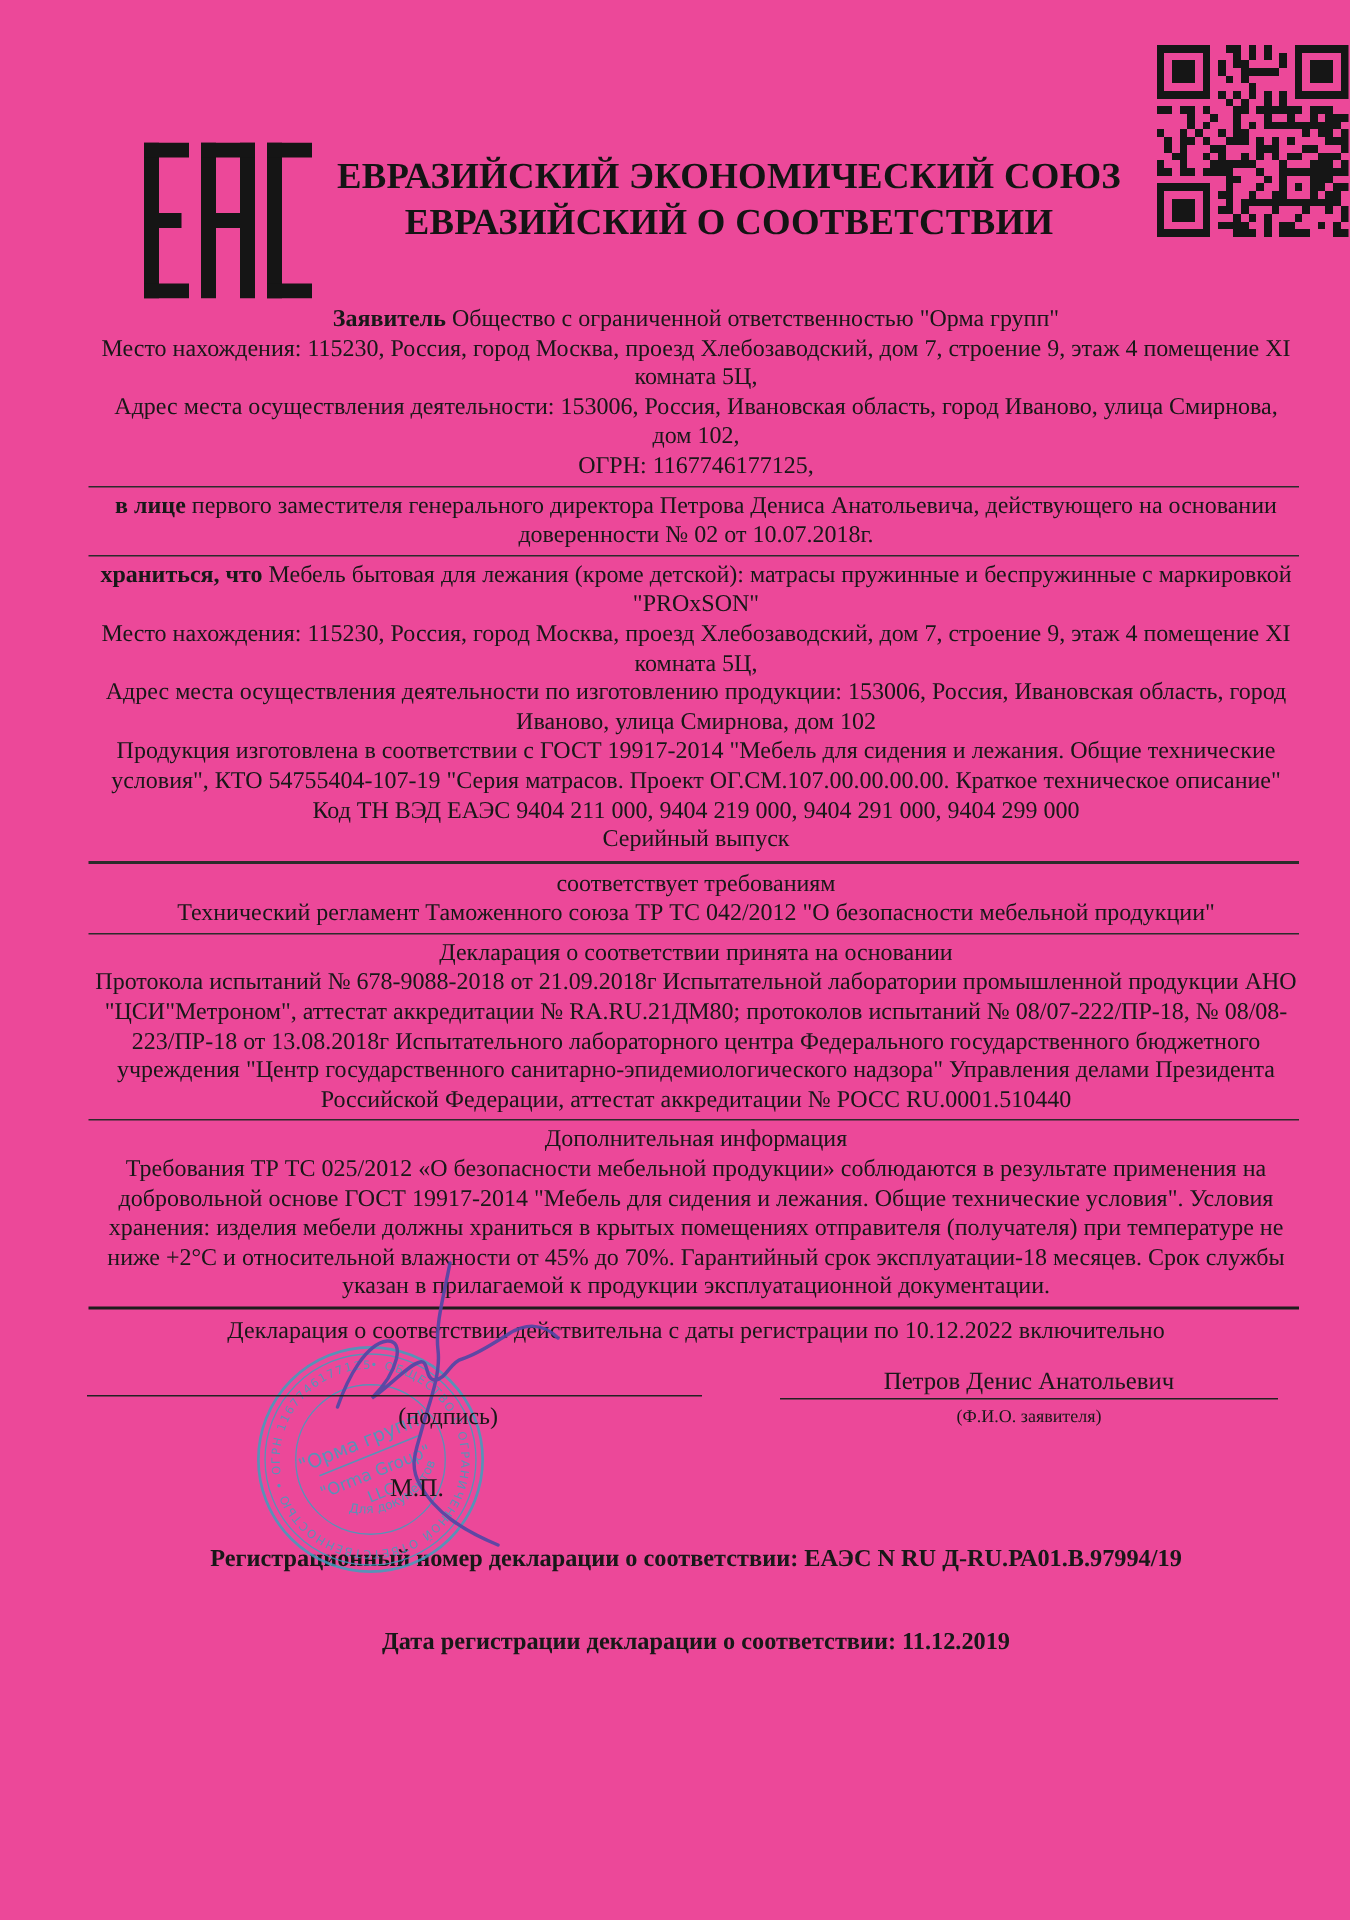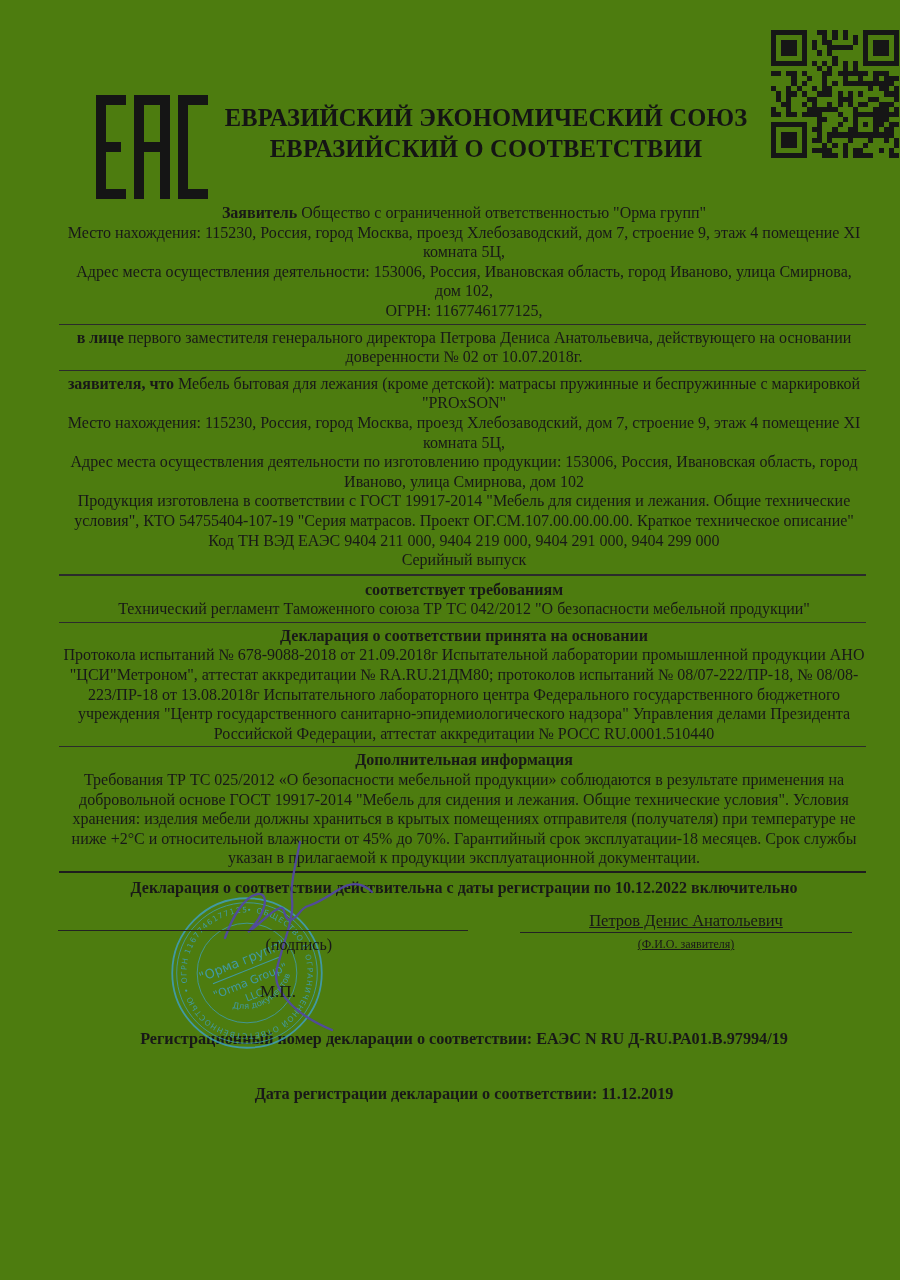--- a/index.html
+++ b/index.html
@@ -1,49 +1,49 @@
 <!DOCTYPE html>
 <html><head>
 <meta charset="utf-8">
 <style>
   html,body{margin:0;padding:0;}
   body{
     width:900px;height:1280px;background:#ffffff;position:relative;
     font-family:"Liberation Serif","DejaVu Serif",serif;color:#181818;
     overflow:hidden;
   }
-  .page{position:absolute;inset:0;background:#4d7c0f;}
+  .page{position:absolute;inset:0;background:#ec4899;}
   
   .eac-logo{position:absolute;left:96px;top:95px;width:112px;height:104px;}
   .titles{
     position:absolute;left:200px;top:102px;width:572px;text-align:center;
     font-weight:bold;font-size:24.5px;line-height:1.28;letter-spacing:.2px;
     white-space:nowrap;color:#141414;
   }
   .qr{position:absolute;right:1px;top:30px;width:128px;height:128px;}
   
   .content{
     position:absolute;left:62px;top:203px;width:804px;
     font-size:16px;line-height:19.6px;
   }
   .content p{margin:0;text-align:center;}
   .just{text-align:justify;}
   .lead{font-weight:bold;}
-  .h{font-weight:bold;}
+  .h{font-weight:normal;}
   .h.pad{padding-top:2px;}
   .rule{border:none;border-top:1.6px solid #2b2b2b;margin:3px 0 3px -3px;width:807px;}
   .rule.thick{border-top-width:2.3px;margin:4px 0 4px -3px;}
   .rule.heavy{border-top-width:2.6px;border-top-color:#1d1d1d;}
   
   .sig-area{position:relative;height:132px;}
   .stamp{position:absolute;left:96px;top:-14px;width:178px;height:178px;opacity:.85;}
   .sig-ink{position:absolute;left:78px;top:-80px;width:270px;height:225px;}
   .sign-line{position:absolute;left:-4px;top:32px;width:410px;border-top:1.8px solid #222;}
   .sign-caption{position:absolute;left:140px;top:37px;width:130px;text-align:right;font-size:16px;}
-  .fio-block{position:absolute;left:458px;top:13px;width:332px;text-align:center;text-decoration:underline;}
+  .fio-block{position:absolute;left:458px;top:13px;width:332px;text-align:center;}
   .fio-name{display:block;font-size:16.5px;border-bottom:1.8px solid #222;padding:0 6px 2px 6px;}
   .fio-caption{display:block;font-size:12px;margin-top:2px;}
   .mp{position:absolute;left:198px;top:84px;font-size:17px;}
   .reg-line{font-weight:bold;font-size:16.2px;}
   .reg-line.second{margin-top:36px;}
 </style>
 </head>
 <body>
 
 <div class="page">
@@ -392,21 +392,21 @@
     <p>Место нахождения: 115230, Россия, город Москва, проезд Хлебозаводский, дом 7, строение 9, этаж 4 помещение XI комната 5Ц,</p>
     <p>Адрес места осуществления деятельности: 153006, Россия, Ивановская область, город Иваново, улица Смирнова, дом 102,</p>
     <p>ОГРН: 1167746177125,</p>
 
     <hr class="rule">
 
     <p class="just"><b class="lead">в лице</b> <span>первого заместителя генерального директора Петрова Дениса Анатольевича, действующего на основании доверенности № 02 от 10.07.2018г.</span></p>
 
     <hr class="rule">
 
-    <p class="just"><b class="lead">заявителя, что</b> <span>Мебель бытовая для лежания (кроме детской): матрасы пружинные и беспружинные с маркировкой "PROxSON"</span></p>
+    <p class="just"><b class="lead">храниться, что</b> <span>Мебель бытовая для лежания (кроме детской): матрасы пружинные и беспружинные с маркировкой "PROxSON"</span></p>
     <p>Место нахождения: 115230, Россия, город Москва, проезд Хлебозаводский, дом 7, строение 9, этаж 4 помещение XI комната 5Ц,</p>
     <p>Адрес места осуществления деятельности по изготовлению продукции: 153006, Россия, Ивановская область, город Иваново, улица Смирнова, дом 102</p>
     <p>Продукция изготовлена в соответствии с ГОСТ 19917-2014 "Мебель для сидения и лежания. Общие технические условия", КТО 54755404-107-19 "Серия матрасов. Проект ОГ.СМ.107.00.00.00.00. Краткое техническое описание"</p>
     <p>Код ТН ВЭД ЕАЭС 9404 211 000, 9404 219 000, 9404 291 000, 9404 299 000</p>
     <p>Серийный выпуск</p>
 
     <hr class="rule thick">
 
     <p class="h">соответствует требованиям</p>
     <p class="just">Технический регламент Таможенного союза ТР ТС 042/2012 "О безопасности мебельной продукции"</p>

